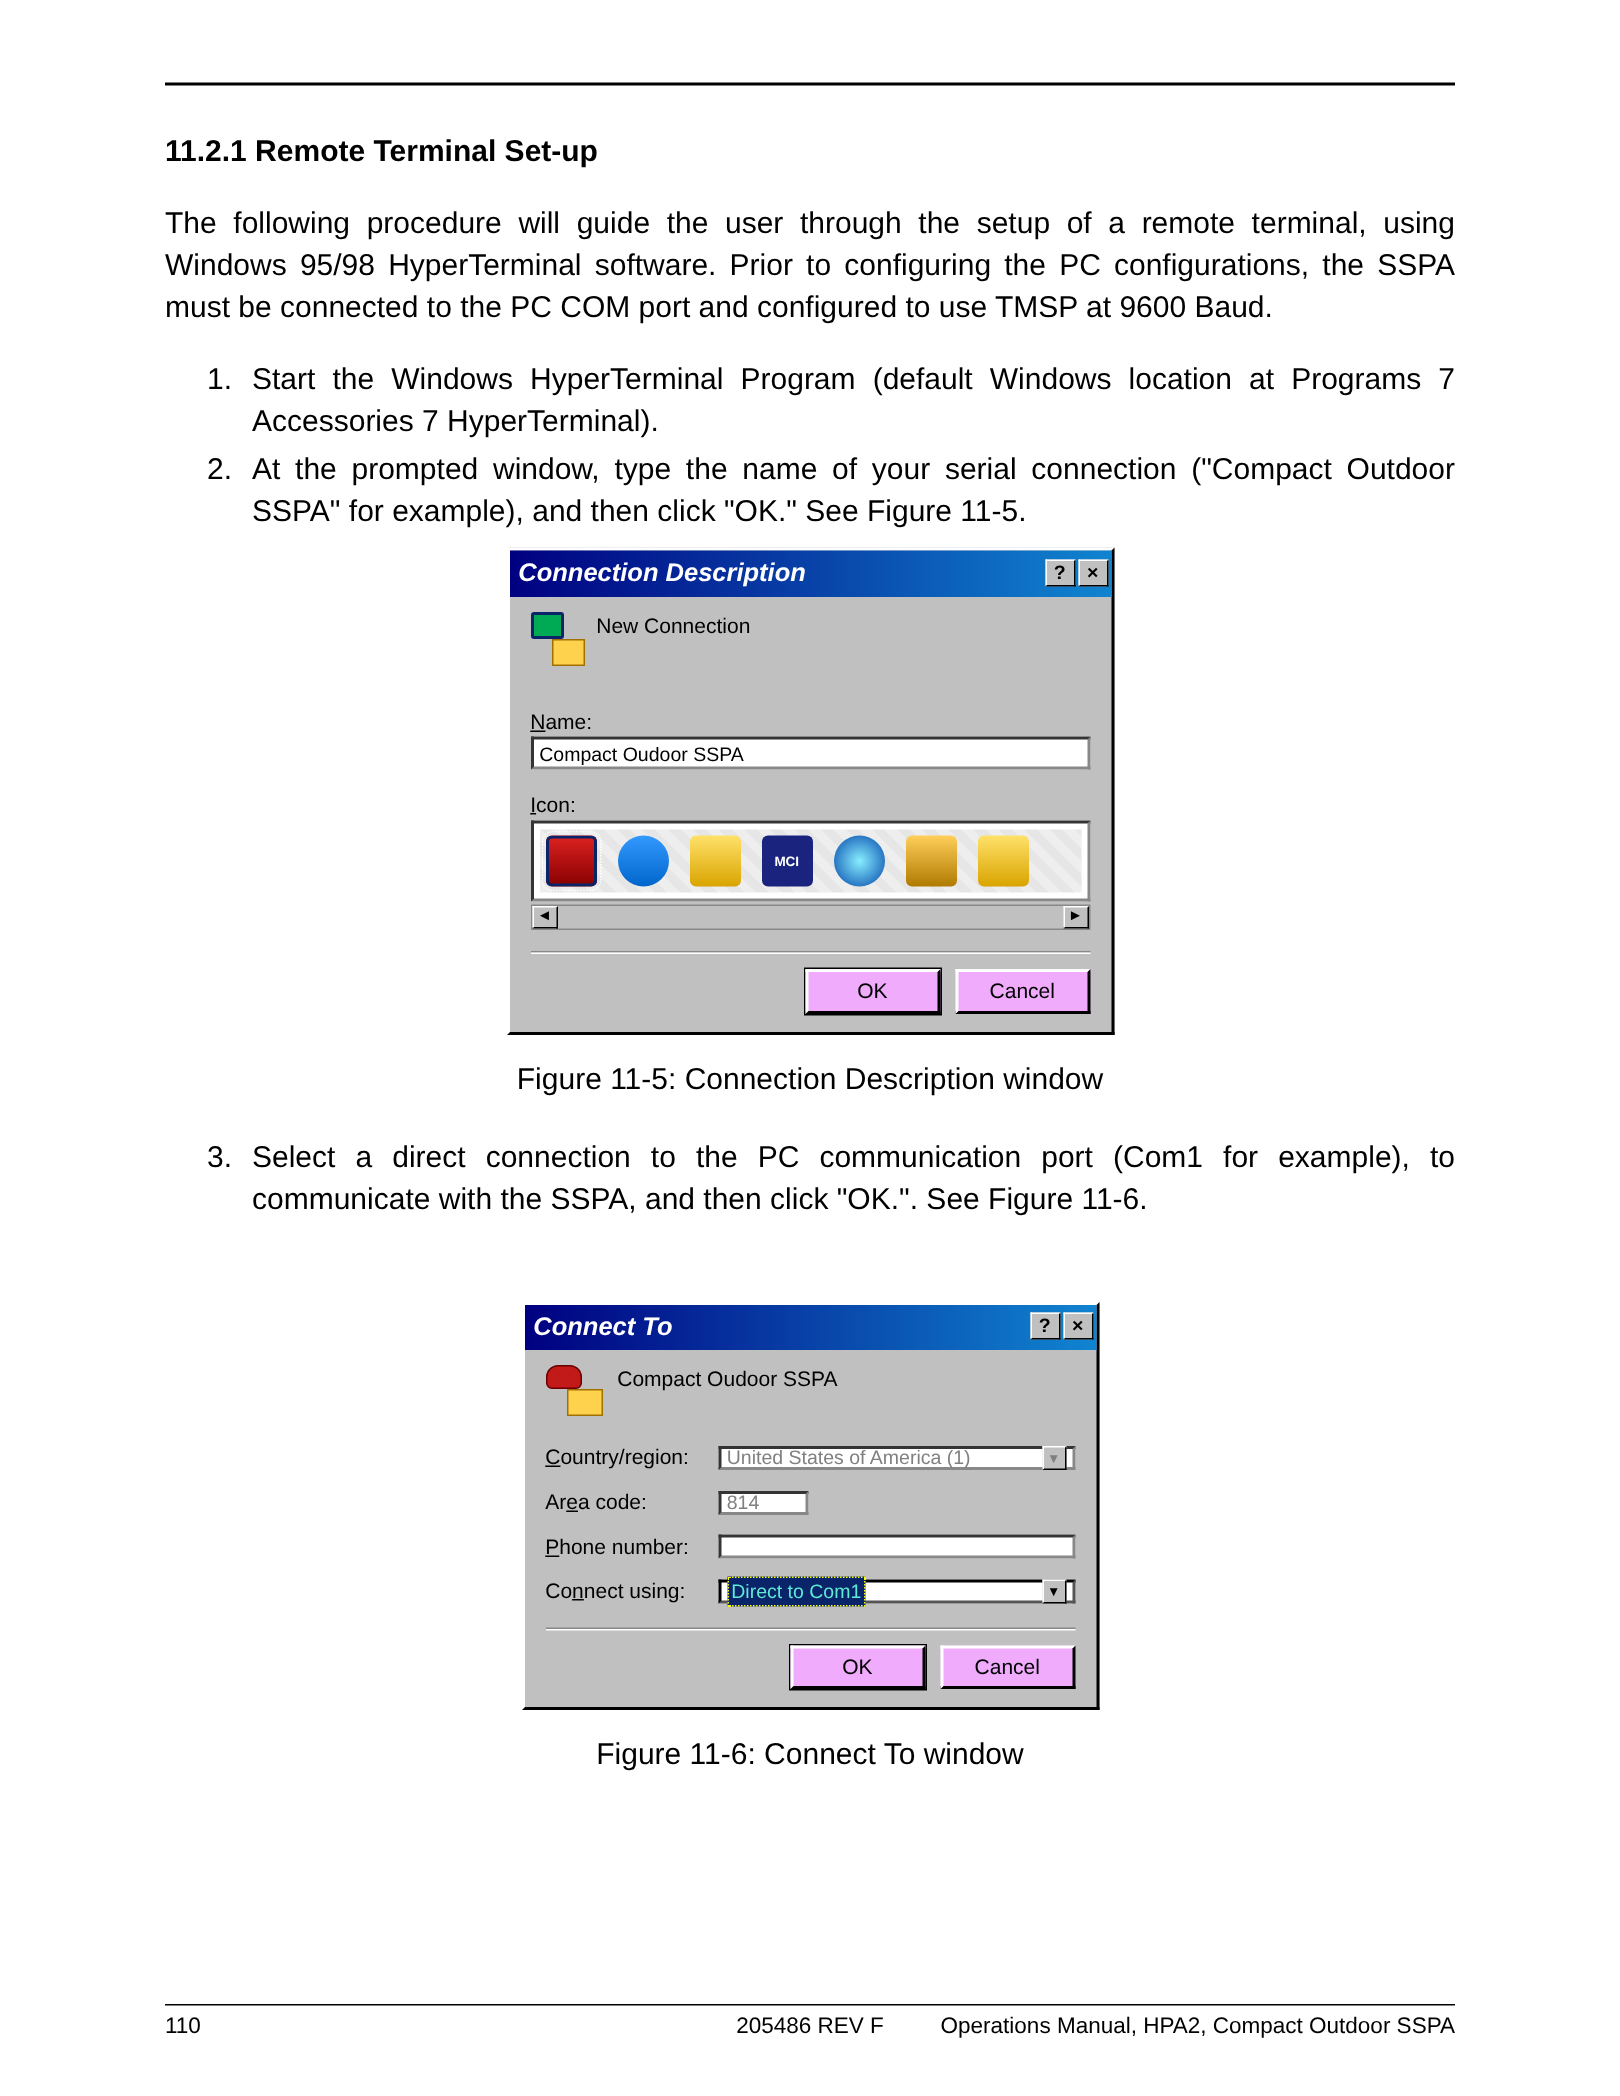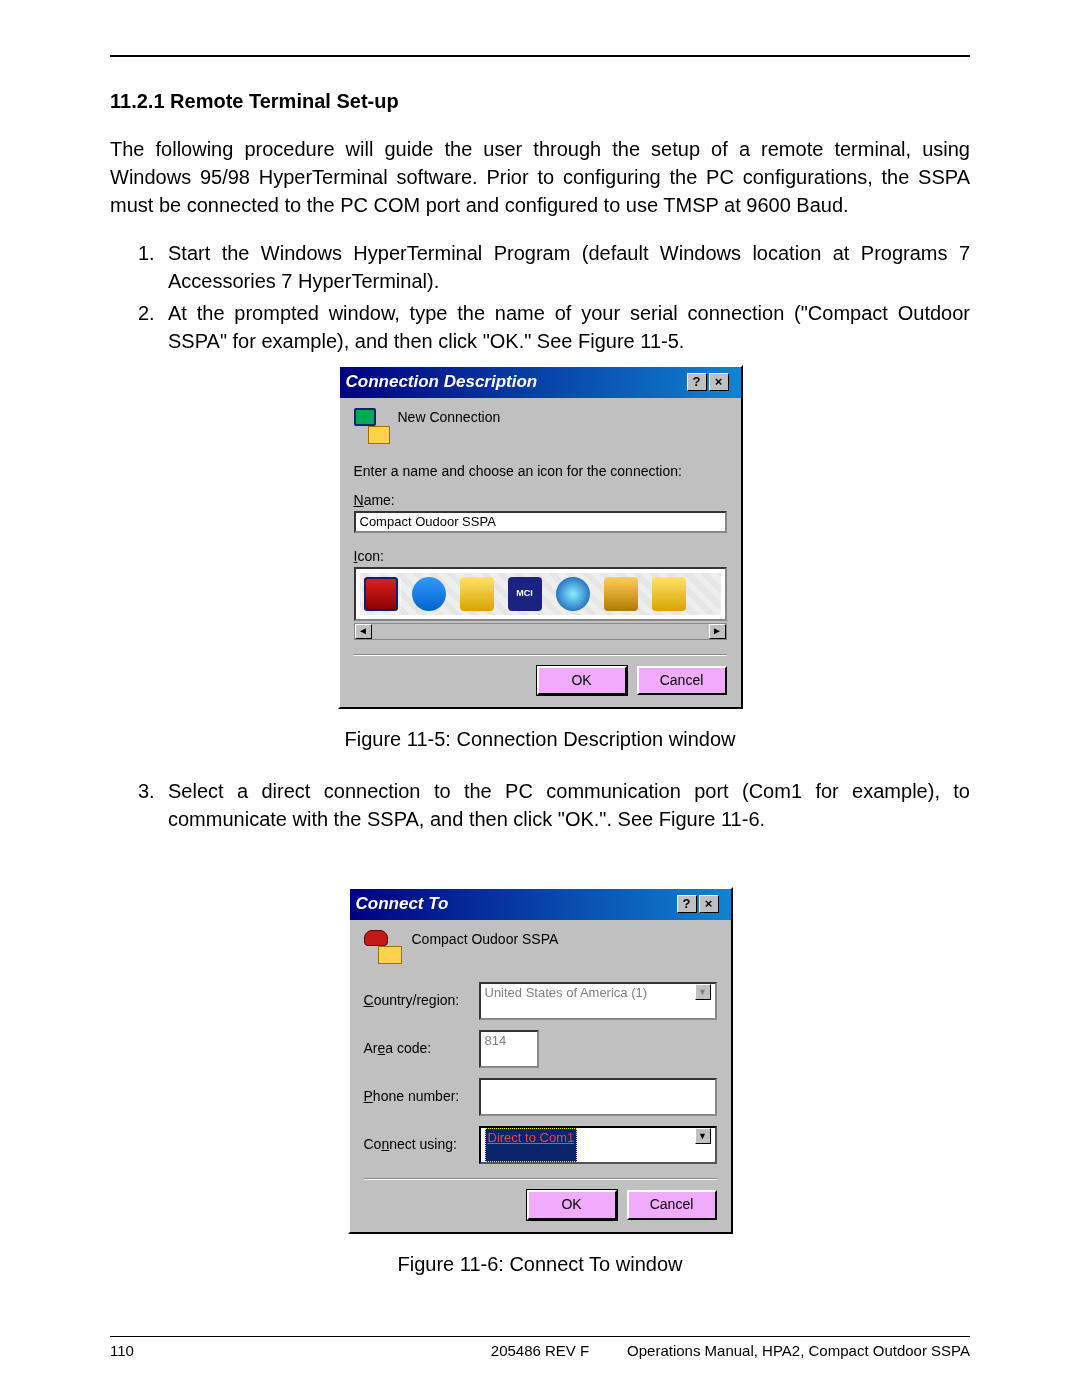--- a/index.html
+++ b/index.html
@@ -47,21 +47,21 @@
     text-align: left;
     font-size: 14px;
     font-family: Tahoma, Arial, sans-serif;
   }
   .dlg2 { width: 385px; }
   .titlebar {
     background: linear-gradient(to right, #000080, #1084d0);
     color: #fff;
     font-weight: bold;
     font-style: italic;
-    padding: 3px 12px 4px 6px;
+    padding: 3px 2px 4px 6px;
     display: flex;
     align-items: center;
     font-size: 17px;
   }
   .titlebar .title-text { flex: 1; }
   .tbtn {
     width: 20px; height: 18px;
     background:#c0c0c0;
     border:1px solid #000;
     border-top-color:#fff; border-left-color:#fff;
@@ -142,35 +142,35 @@
     border:2px solid #000;
     border-top-color:#fff; border-left-color:#fff;
     text-align:center;
     font-size:14px;
     margin-left:6px;
   }
   .win-btn.default { box-shadow: 0 0 0 1px #000; }
   .form-row { display:flex; align-items:center; margin:10px 0; }
   .form-row .flabel { width:115px; font-size:14px; }
   .combo, .txt {
-    flex:1; height:38px;
+    flex:1; height:16px;
     border:2px inset #888; background:#fff;
-    display:flex; padding:0 4px;
+    display:flex; align-items:center; padding:0 4px;
     font-size:13px; color:#808080;
   }
   .combo.enabled { color:#000; }
   .combo .arrow {
     margin-left:auto; width:16px; height:16px;
     background:#c0c0c0; border:1px solid #000;
     border-top-color:#fff; border-left-color:#fff;
     display:flex;align-items:center;justify-content:center;
     font-size:9px;
   }
   .combo.sel { border-color:#000; }
-  .combo.sel .val { background:#0a246a; color:#ef4444; padding:0 2px; border:1px dotted #ff0;text-decoration:underline; }
+  .combo.sel .val { background:#0a246a; color:#5eead4; padding:0 2px; border:1px dotted #ff0; }
   .txt.disabled { color:#808080; background:#fff; }
   .txt.short { flex:0 0 60px; }
   .hr-bottom {
     position:absolute; left:110px; right:110px; bottom:60px;
     border-top:1px solid #000;
   }
   .footer {
     position:absolute; left:110px; right:110px; bottom:36px;
     display:flex; justify-content:space-between;
     font-size:15px;
@@ -209,21 +209,20 @@
       <div class="tbtn">×</div>
     </div>
     <div class="dlg-body">
       <div class="icon-row">
         <div class="app-icon">
           <div class="mon"></div>
               <div class="doc"></div>
         </div>
         <span>New Connection</span>
       </div>
-      <div class="lbl">Enter a name and choose an icon for the connection:</div>
       <div style="height:10px"></div>
       <div class="lbl underline-first">Name:</div>
       <input class="name-input" value="Compact Oudoor SSPA" style="">
       <div style="height:14px"></div>
       <div class="lbl underline-first">Icon:</div>
       <div class="icon-strip-wrap">
         <div class="icon-strip">
           <div class="ic ic1 selected"></div>
           <div class="ic ic2"></div>
           <div class="ic ic3"></div>

